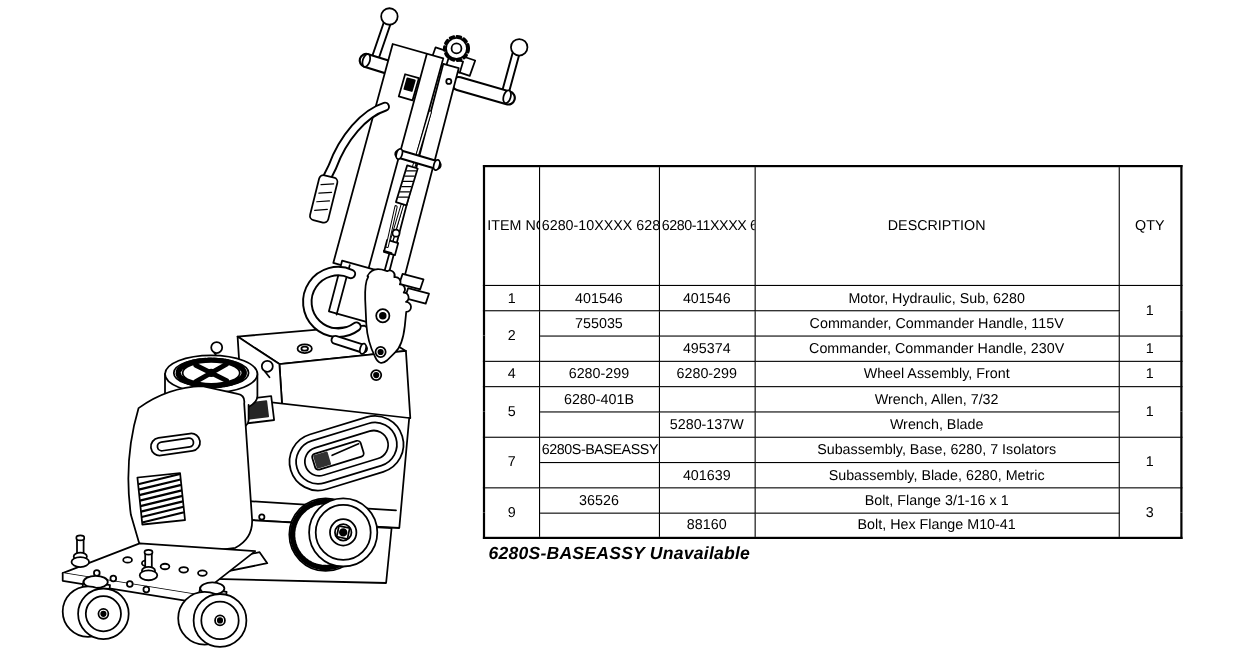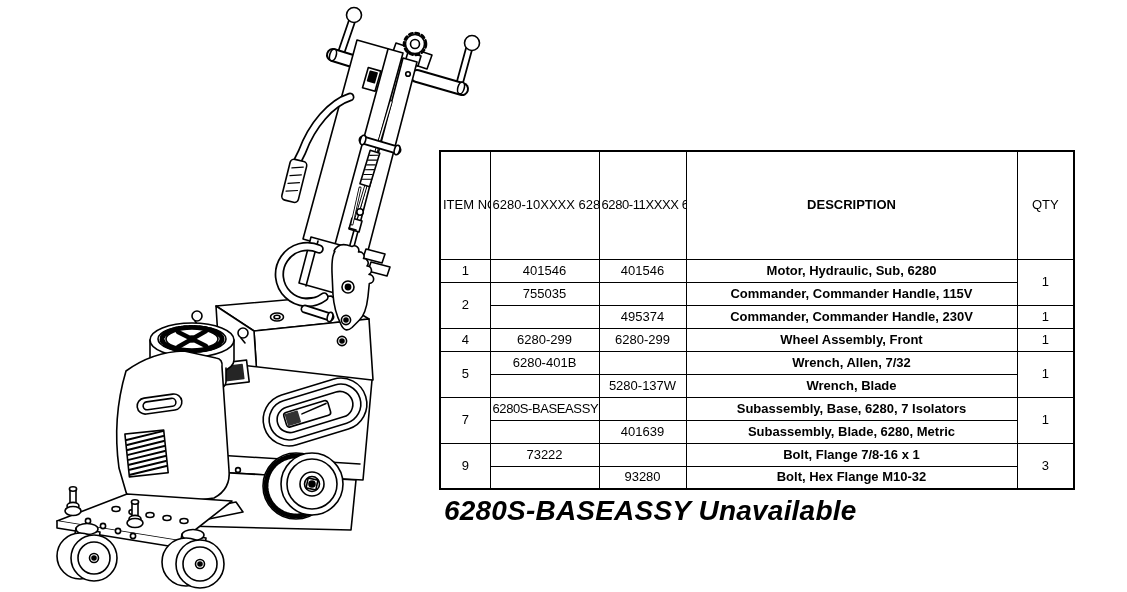--- a/index.html
+++ b/index.html
@@ -30,27 +30,27 @@
     line-height: 1.2;
     text-align: center;
     vertical-align: middle;
     padding: 0 2px;
     overflow: hidden;
     white-space: nowrap;
   }
   table.parts tr.hdr { height: 108px; }
   table.parts tr.row { height: 23px; }
   td.pre { white-space: pre-line; line-height: 17px; }
-  td.desc { text-align: left; padding-left: 4px; font-weight: bold; }
+  td.desc { text-align: left; padding-left: 4px; }
   td.left { text-align: left; padding-left: 3px; }
   td.tight { letter-spacing: -0.4px; }
   
   #caption {
     position: absolute; left: 444px; top: 495px;
-    font-size: 28px;
+    font-size: 16px;
     font-weight: bold;
     font-style: italic;
     letter-spacing: 0.2px;
     white-space: nowrap;
   }
 </style>
 </head>
 <body>
 
 <svg id="illustration" viewBox="0 0 500 592" xmlns="http://www.w3.org/2000/svg">
@@ -327,26 +327,26 @@
       <td class="desc">Subassembly, Base, 6280, 7 Isolators</td>
       <td rowspan="2">1</td>
     </tr>
     <tr class="row">
       <td></td>
       <td>401639</td>
       <td class="desc">Subassembly, Blade, 6280, Metric</td>
     </tr>
     <tr class="row">
       <td rowspan="2">9</td>
-      <td>73222</td>
-      <td></td>
-      <td class="desc">Bolt, Flange 7/8-16 x 1</td>
+      <td>36526</td>
+      <td></td>
+      <td class="desc">Bolt, Flange 3/1-16 x 1</td>
       <td rowspan="2">3</td>
     </tr>
     <tr class="row">
       <td></td>
-      <td>93280</td>
-      <td class="desc">Bolt, Hex Flange M10-32</td>
+      <td>88160</td>
+      <td class="desc">Bolt, Hex Flange M10-41</td>
     </tr>
   </tbody>
 </table>
 
 <div id="caption">6280S-BASEASSY Unavailable</div>
 
 </body></html>

